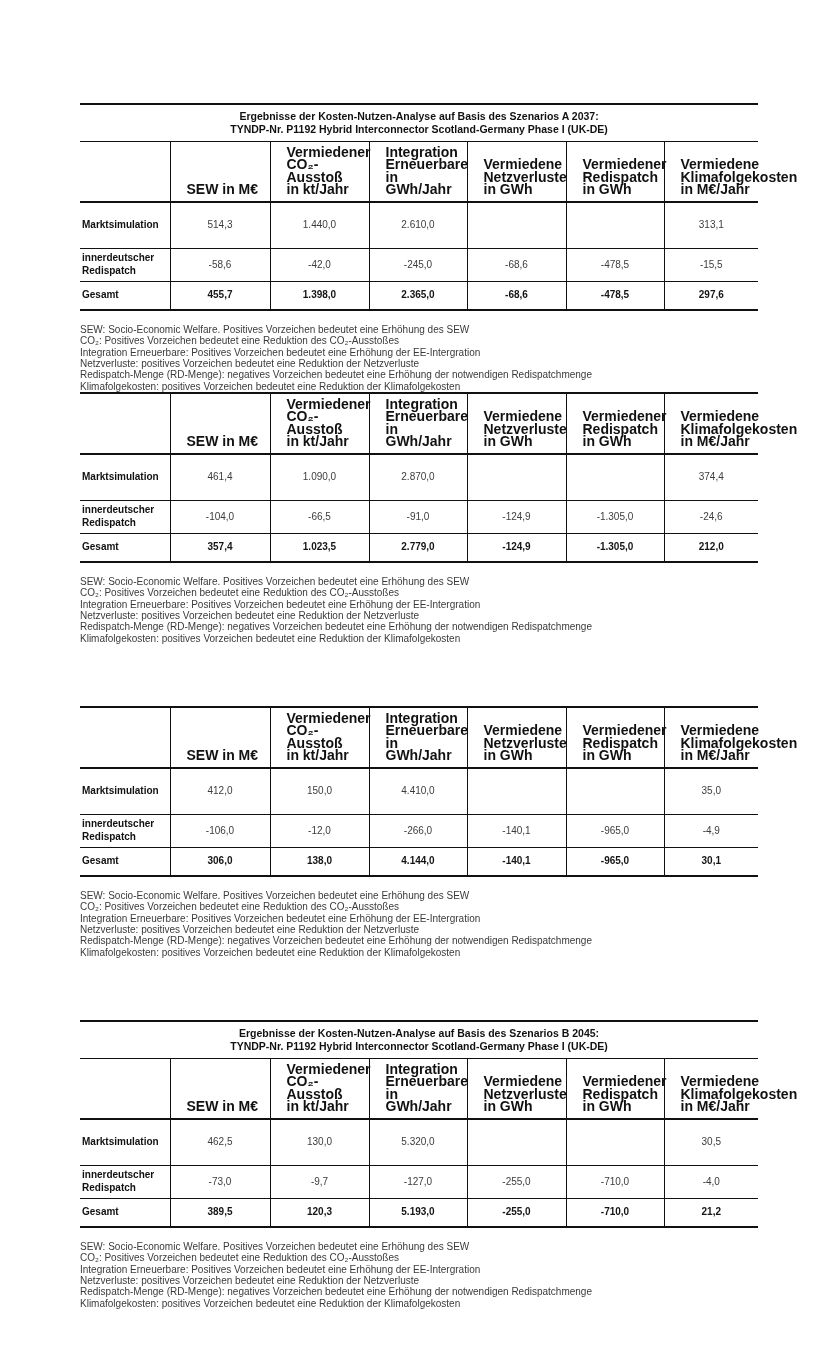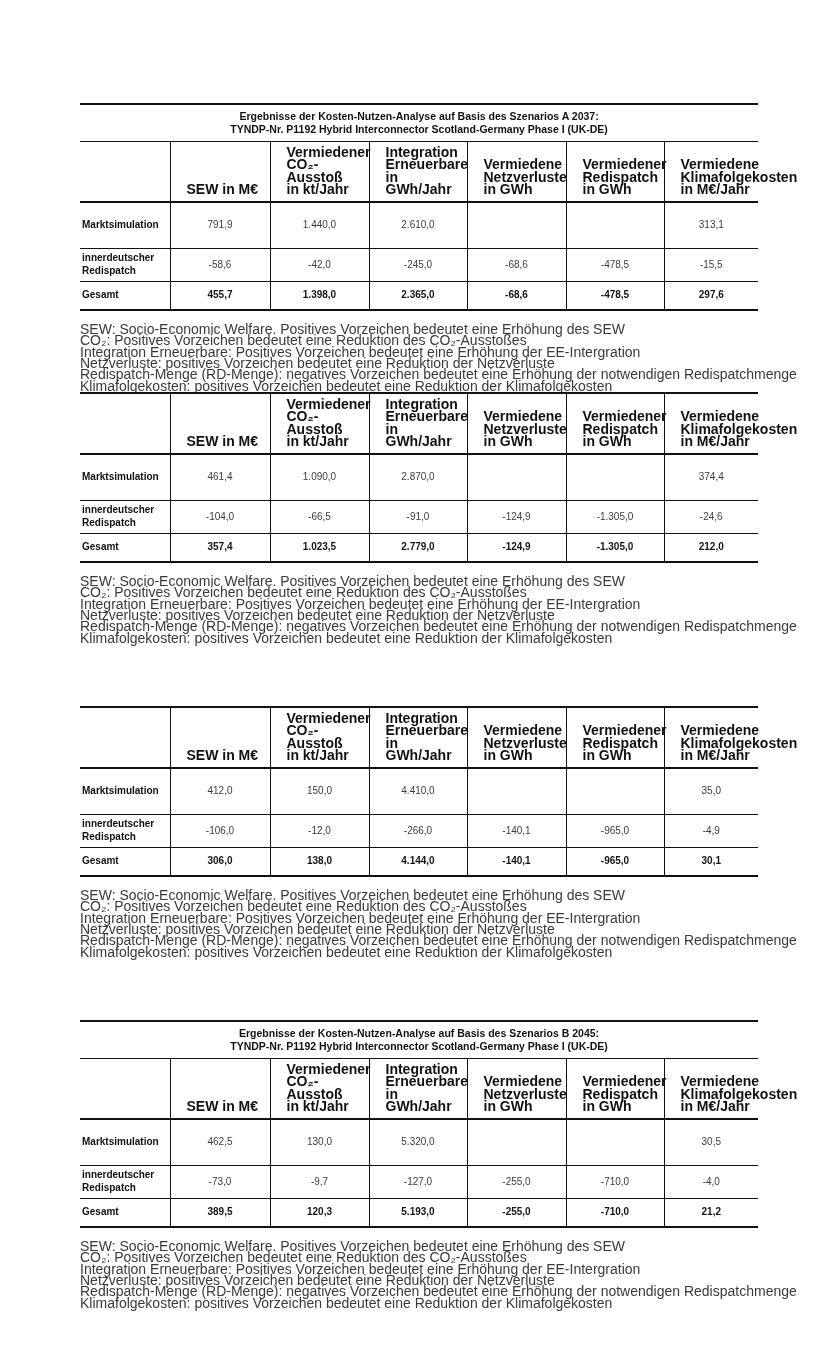--- a/index.html
+++ b/index.html
@@ -64,21 +64,21 @@
     color:#3c3c3c;
     padding:3px 2px;
   }
   tr.r0{height:46px;}
   tr.r1{height:33px;}
   tr.r2{height:29px;}
   tr.gesamt td.val{font-weight:bold;color:#141414;}
 
   .footnotes{
     margin-top:13px;
-    font-size:14px;
+    font-size:10px;
     line-height:11.3px;
     color:#3a3a3a;
   }
   .footnotes .fn{white-space:nowrap;}
 </style>
 </head>
 <body>
 
 <div class="page">
 
@@ -114,21 +114,21 @@
 in GWh</td>
         <td class="th vline">Vermiedener
 Redispatch
 in GWh</td>
         <td class="th vline">Vermiedene
 Klimafolgekosten
 in M€/Jahr</td>
       </tr>
       <tr class="body r0">
         <td class="row-label">Marktsimulation</td>
-        <td class="val vline">791,9</td>
+        <td class="val vline">514,3</td>
         <td class="val vline">1.440,0</td>
         <td class="val vline">2.610,0</td>
         <td class="val vline"></td>
         <td class="val vline"></td>
         <td class="val vline">313,1</td>
       </tr>
       <tr class="body sep r1">
         <td class="row-label">innerdeutscher
 Redispatch</td>
         <td class="val vline">-58,6</td>

